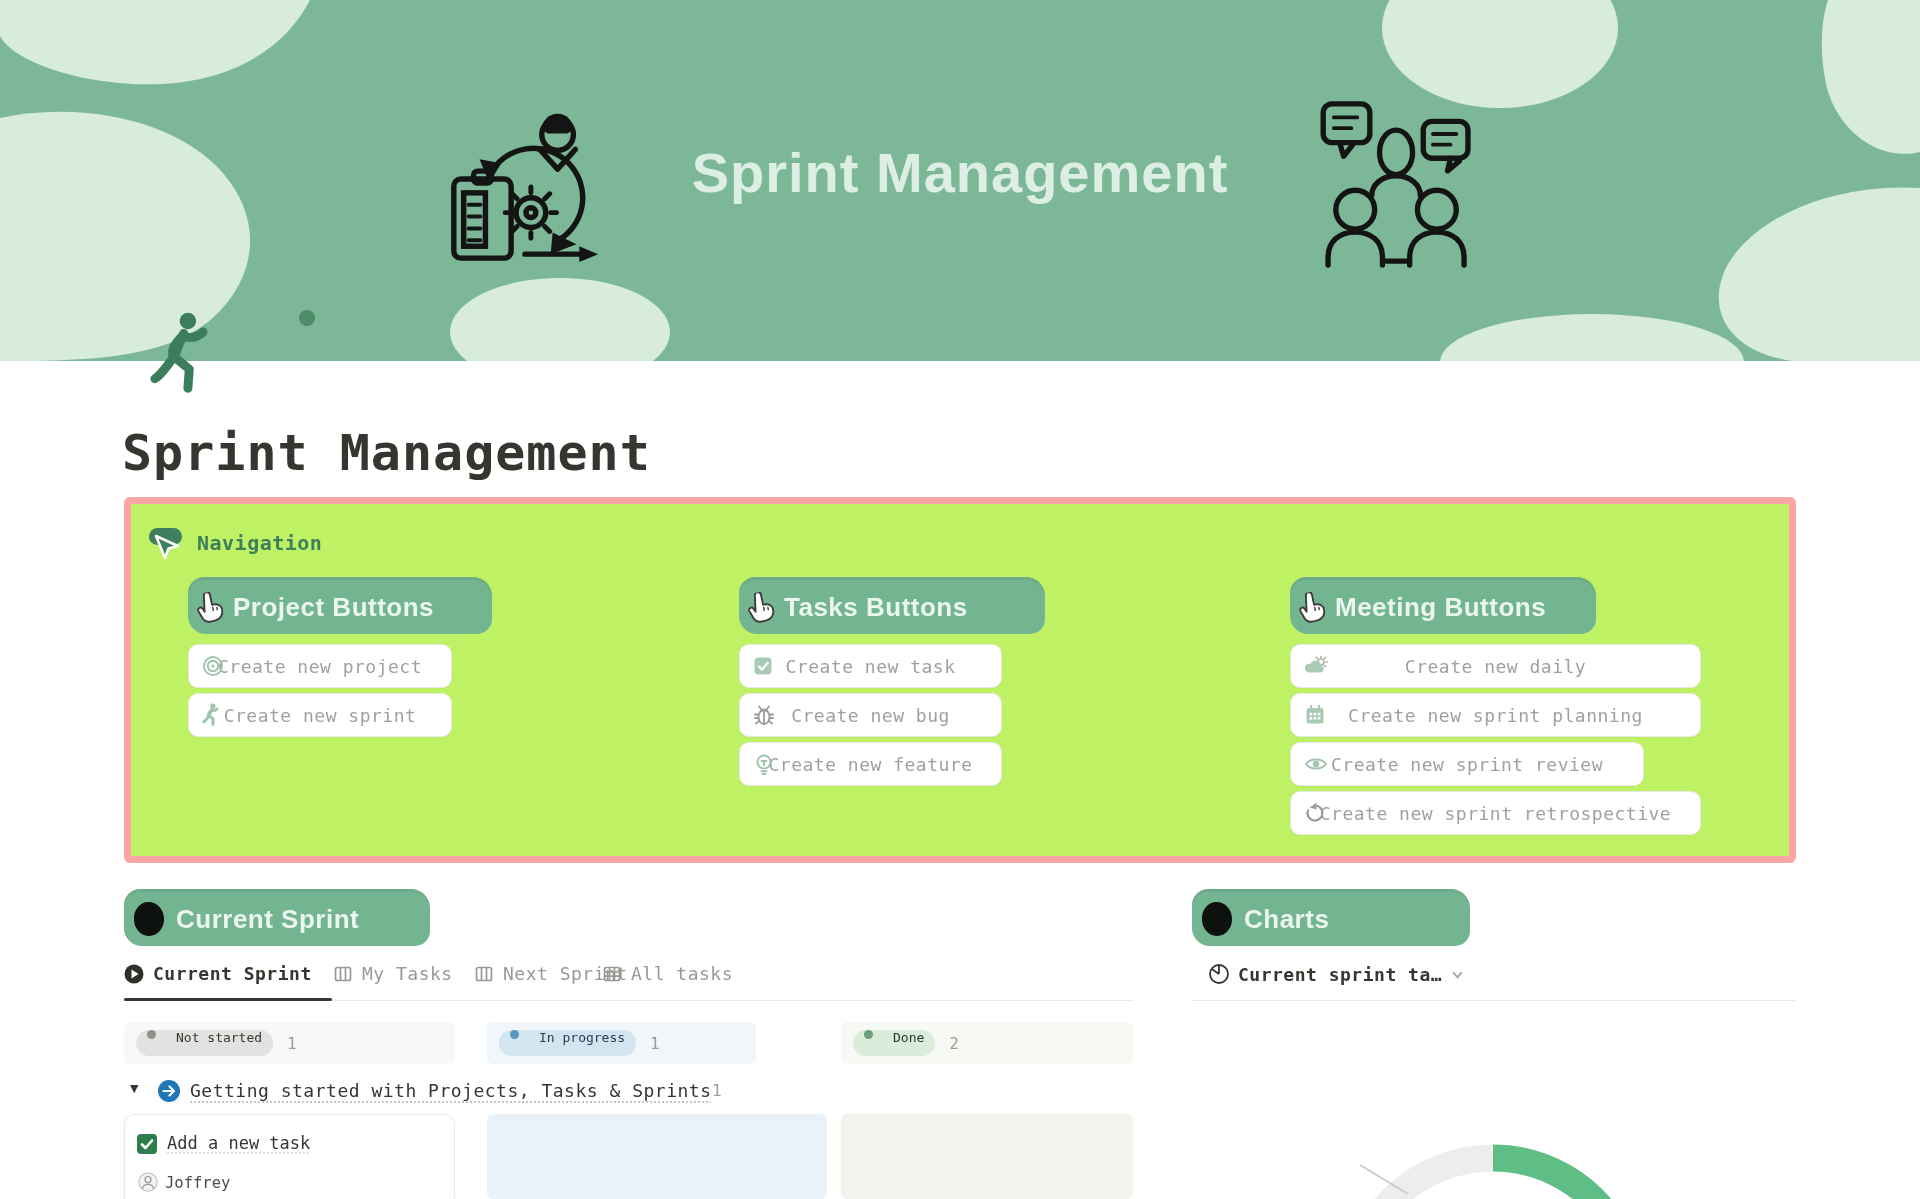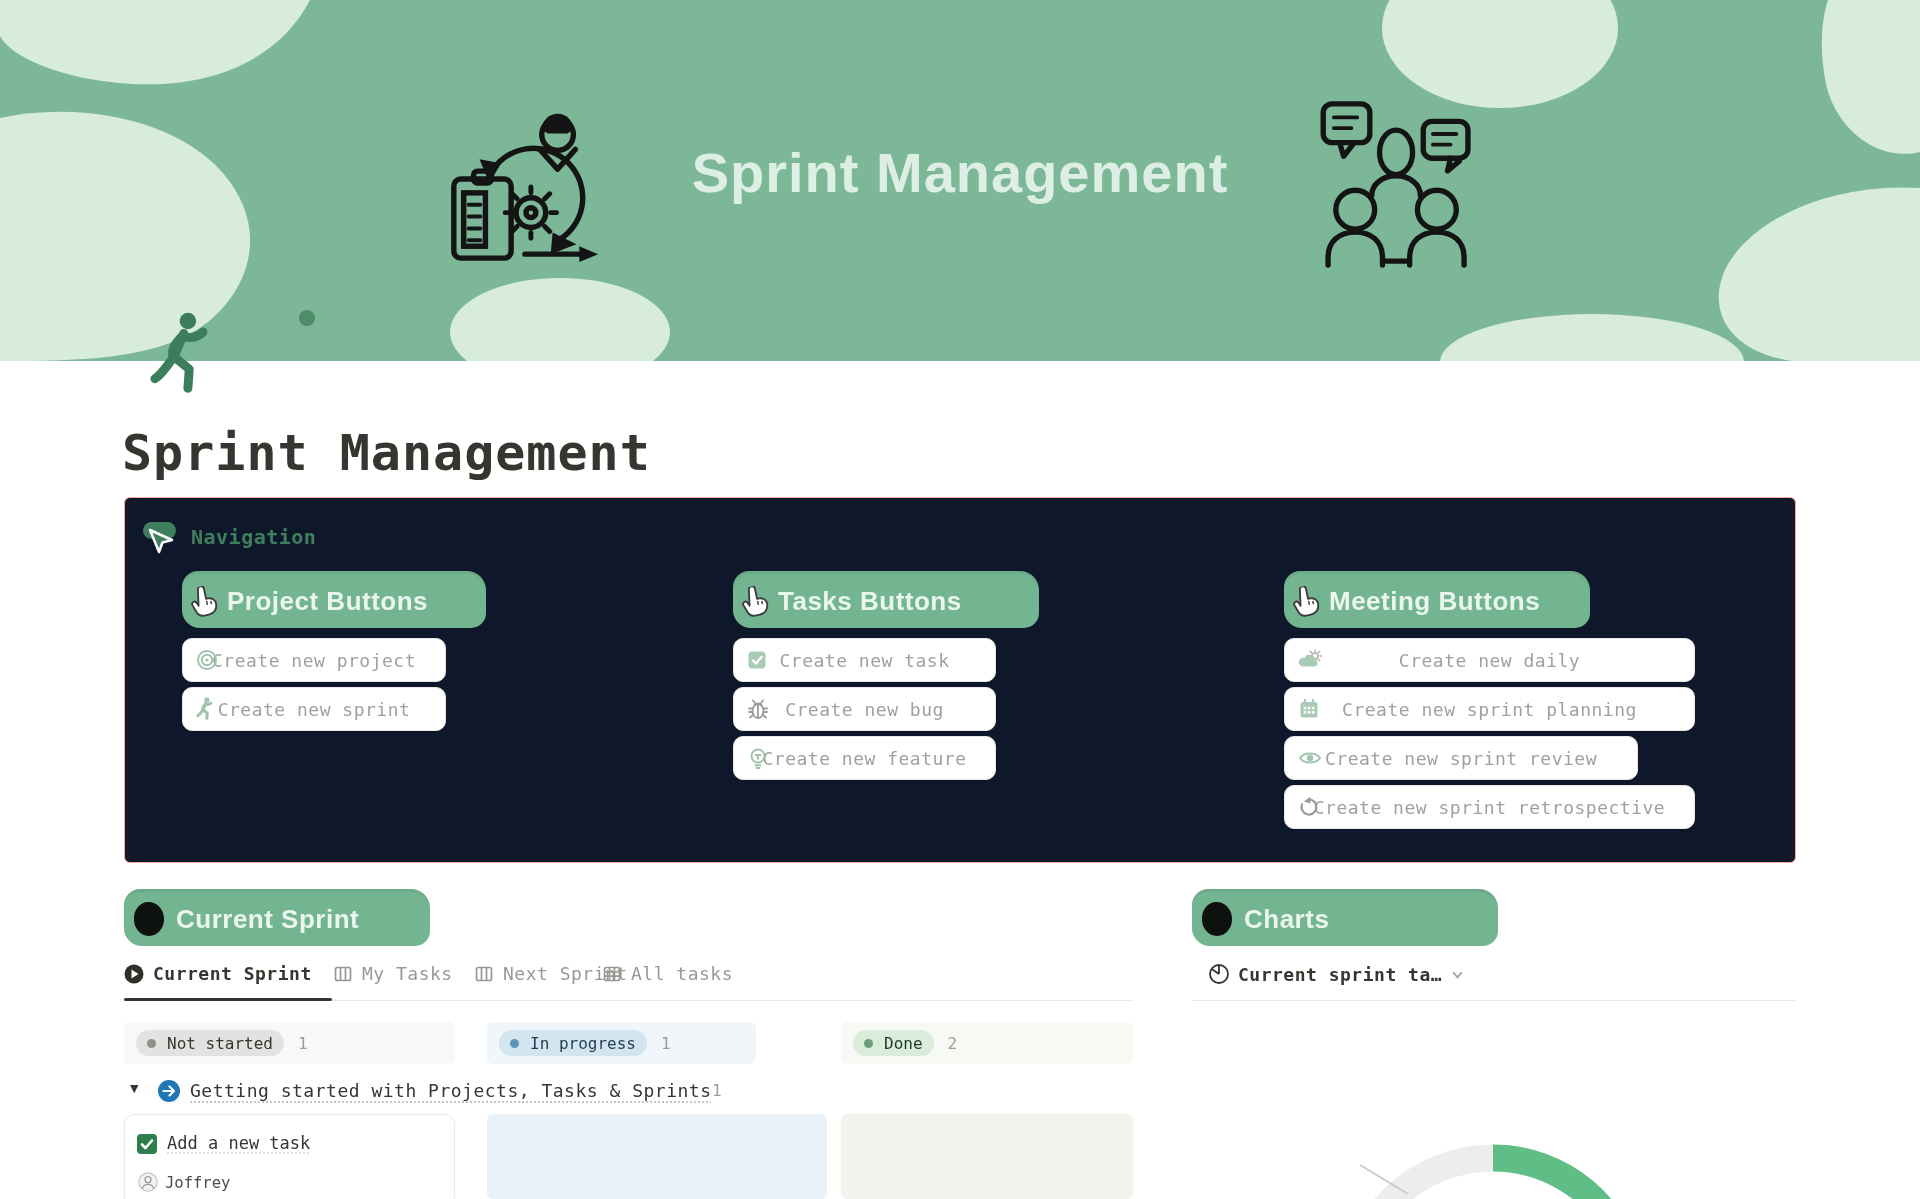--- a/index.html
+++ b/index.html
@@ -9,21 +9,21 @@
 
   
   .banner{position:absolute;left:0;top:0;width:1920px;height:361px;overflow:hidden}
   .banner-title{position:absolute;left:560px;top:140px;width:800px;text-align:center;
     font:bold 56px "Liberation Sans","DejaVu Sans",sans-serif;color:#ddefe4;letter-spacing:1px}
   .page-icon{position:absolute;left:150px;top:310px;width:62px;height:88px}
   .page-title{position:absolute;left:122px;top:424px;font-weight:bold;font-size:50px;letter-spacing:1px;color:#37352f}
 
   
   .nav-card{position:absolute;left:124px;top:497px;width:1672px;height:366px;
-    border:1px solid #fca5a5;border-radius:6px;background:#0f172a}
+    border:7px solid #fca5a5;border-radius:6px;background:#bef264}
   .nav-head{position:absolute;left:16px;top:22px;display:flex;align-items:center;gap:12px}
   .nav-head-label{font-weight:bold;font-size:20px;color:#3f7f5e;letter-spacing:.5px}
 
   .pill{position:absolute;height:54px;display:flex;align-items:center;background:#74b591;
     border-radius:16px 19px 15px 18px;box-shadow:0 -3px 0 #6cab86;cursor:pointer}
   .pill-label{font:bold 26px "Liberation Sans","DejaVu Sans",sans-serif;color:#eaf6ee;letter-spacing:.5px}
   .hand{margin:0 10px 0 8px;transform:rotate(-12deg)}
   .blob{width:30px;height:34px;background:#0e120f;border-radius:48% 52% 50% 50%;margin:0 12px 0 10px;flex:none}
 
   .nbtn{position:absolute;height:44px;background:#fff;border:1px solid #e8e8e6;border-radius:10px;
@@ -33,21 +33,21 @@
 
   
   .tab{position:absolute;top:963px;display:flex;align-items:center;gap:9px;font-size:18px;
     color:#9a9894;letter-spacing:.5px;cursor:pointer}
   .tab.active{color:#37352f;font-weight:bold}
   .tab-underline{position:absolute;left:124px;top:998px;width:208px;height:3px;background:#37352f;border-radius:2px}
   .divider{position:absolute;top:1000px;height:1px;background:#ebeae8}
 
   .col-head{position:absolute;top:1022px;height:42px;border-radius:6px;display:flex;align-items:center;
     padding:0 12px;gap:14px;cursor:pointer}
-  .chip{display:inline-flex;align-items:center;gap:11px;height:26px;padding:0 11px;border-radius:13px;font-size:16px}
+  .chip{display:inline-flex;gap:20px;height:26px;padding:0 11px;border-radius:13px;font-size:13px}
   .dot{width:9px;height:9px;border-radius:50%;flex:none}
   .col-count{font-size:16px;color:#9e9c99}
 
   .group-title{position:absolute;left:190px;top:1080px;font-size:18px;letter-spacing:.5px;color:#37352f;
     text-decoration:underline dotted #c8c6c3;text-underline-offset:5px;cursor:pointer}
   .group-count{position:absolute;left:712px;top:1081px;font-size:16px;color:#9e9c99}
   .caret{position:absolute;left:130px;top:1082px;font:11px "DejaVu Sans",sans-serif;color:#37352f;cursor:pointer}
 
   .task-card{position:absolute;left:124px;top:1114px;width:331px;height:92px;background:#fff;
     border:1px solid #e9e9e7;border-radius:10px;box-shadow:0 1px 3px rgba(15,15,15,.05);cursor:pointer}
@@ -353,21 +353,21 @@
     <svg style="position:absolute;left:13px;top:57px" width="20" height="20" viewBox="0 0 20 20">
         <circle cx="10" cy="10" r="9.2" fill="#f3f2f0" stroke="#c9c7c3" stroke-width="1.2"></circle>
         <circle cx="10" cy="7.6" r="3" fill="none" stroke="#a09e9a" stroke-width="1.4"></circle>
         <path d="M4.5,16.8 a5.5,4.6 0 0 1 11,0" fill="none" stroke="#a09e9a" stroke-width="1.4"></path>
       </svg>
     <span class="card-assignee">Joffrey</span>
   </div>
   <div class="cell" style="left:487px;width:340px;background:#e9f2f8"></div>
   <div class="cell" style="left:841px;width:292px;background:#f1f3ed"></div>
 
-  <div class="pill" style="left:1192px;top:892px;width:306px">
+  <div class="pill" style="left:1192px;top:892px;width:278px">
     <span class="blob"></span>
     <span class="pill-label">Charts</span>
   </div>
 
   <div class="chart-view">
     <svg width="22" height="22" viewBox="0 0 22 22" fill="none" stroke="#37352f" stroke-width="1.8">
         <circle cx="11" cy="11" r="9"></circle>
         <path d="M11,11 V2.2 M11,11 L3.8,6"></path>
       </svg>
     <span class="chart-view-label">Current sprint ta…</span>

